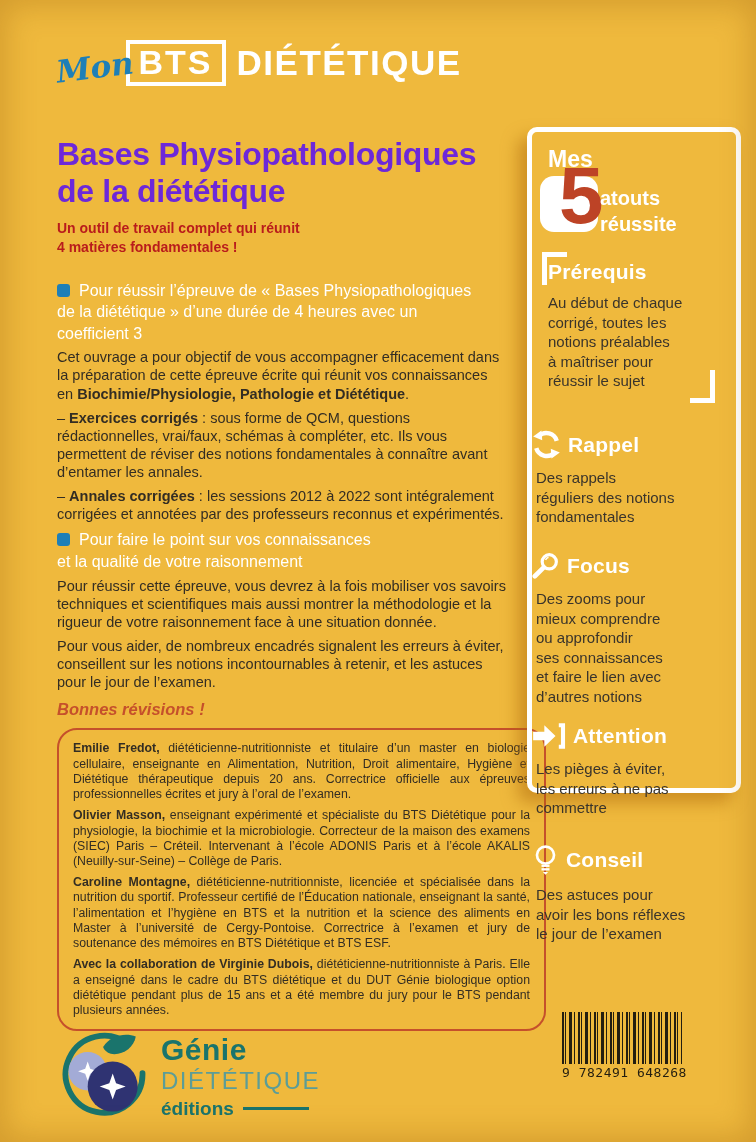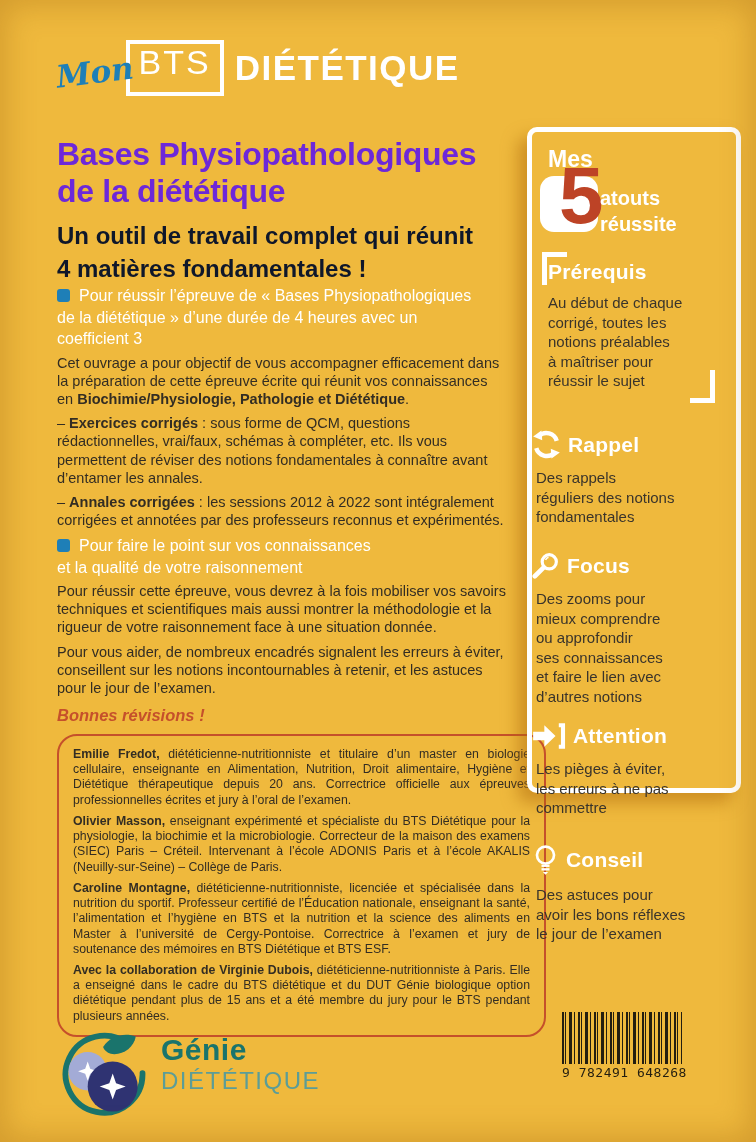--- a/index.html
+++ b/index.html
@@ -14,33 +14,33 @@
   }
 
   
   .brand{position:absolute;left:56px;top:40px;display:flex;align-items:center;z-index:2;}
   .brand-mon{
     font-family:"DejaVu Serif",serif;font-style:italic;font-weight:700;
     font-size:31px;color:#1E7FB7;transform:rotate(-7deg);
     margin-right:-8px;position:relative;z-index:2;top:4px;
   }
   .brand-bts{
-    border:4px solid #fff;color:#fff;font-weight:400;font-size:34px;
-    padding:1px 9px 13px;letter-spacing:2px;line-height:1;
+    border:4px solid #fff;color:#fff;font-weight:700;font-size:34px;
+    padding:1px 9px 3px;letter-spacing:2px;line-height:1;
   }
   .brand-diet{color:#fff;font-weight:700;font-size:35px;letter-spacing:1.5px;margin-left:11px;}
 
   
   .content{position:absolute;left:57px;top:136px;width:450px;}
   .title{
     margin:0 0 8px;color:#6d28d9;font-size:32px;font-weight:700;
     line-height:1.17;white-space:pre-line;letter-spacing:-0.3px;
   }
   .subtitle{
-    margin:0 0 0;color:#0f172a;font-size:24px;font-weight:700;
+    margin:0 0 22px;color:#b91c1c;font-size:14px;font-weight:700;
     line-height:1.38;white-space:pre-line;
   }
   .h3{margin:0 0 4px;color:#fff;font-size:16px;font-weight:400;line-height:1.35;}
   .h3 .htext{white-space:pre-line;}
   .bullet{
     display:inline-block;width:13px;height:13px;background:#1E7FB7;
     border-radius:3px;margin-right:9px;position:relative;top:1px;
   }
   .body{margin:0 0 6px;color:#332D23;font-size:14.5px;line-height:1.25;}
   .body b{font-weight:700;}
@@ -245,20 +245,24 @@
       <path d="M76 14 A40 40 0 1 0 91 44" fill="none" stroke="#1A746C" stroke-width="6" stroke-linecap="round"></path>
       <path d="M50 17 C58 4 74 2 84 6 C82 18 70 26 58 24 C54 23 51 20 50 17 Z" fill="#1A746C"></path>
       <circle cx="34" cy="42" r="20" fill="#A3ABD6"></circle>
       <path d="M34 32 l2.6 7.4 7.4 2.6 -7.4 2.6 -2.6 7.4 -2.6 -7.4 -7.4 -2.6 7.4 -2.6 z" fill="#fff"></path>
       <circle cx="60" cy="58" r="26" fill="#2F3372"></circle>
       <path d="M60 44.5 l3.5 10 10 3.5 -10 3.5 -3.5 10 -3.5 -10 -10 -3.5 10 -3.5 z" fill="#fff"></path>
     </svg>
     <div class="pub-text">
       <div class="pub-sante">Génie</div>
       <div class="pub-diet">DIÉTÉTIQUE</div>
+      <div class="pub-ed-row">
+        <span class="pub-ed">éditions</span>
+        <span class="pub-line"></span>
+      </div>
     </div>
   </div>
 
   <div class="barcode-block">
     <div class="bars"></div>
     <div class="isbn">9 782491 648268</div>
   </div>
 
 </div>
 

